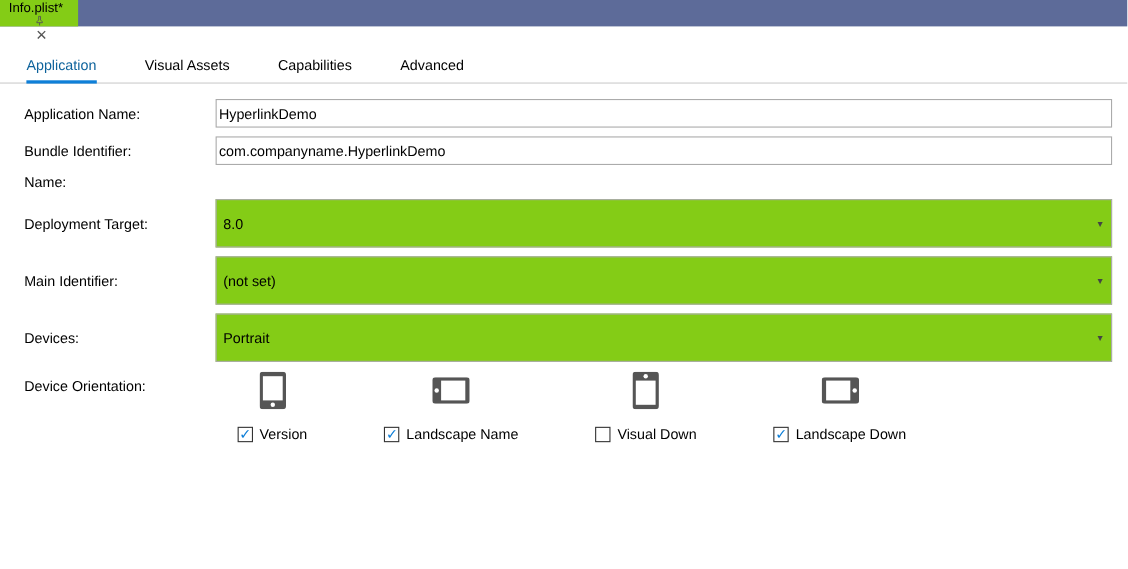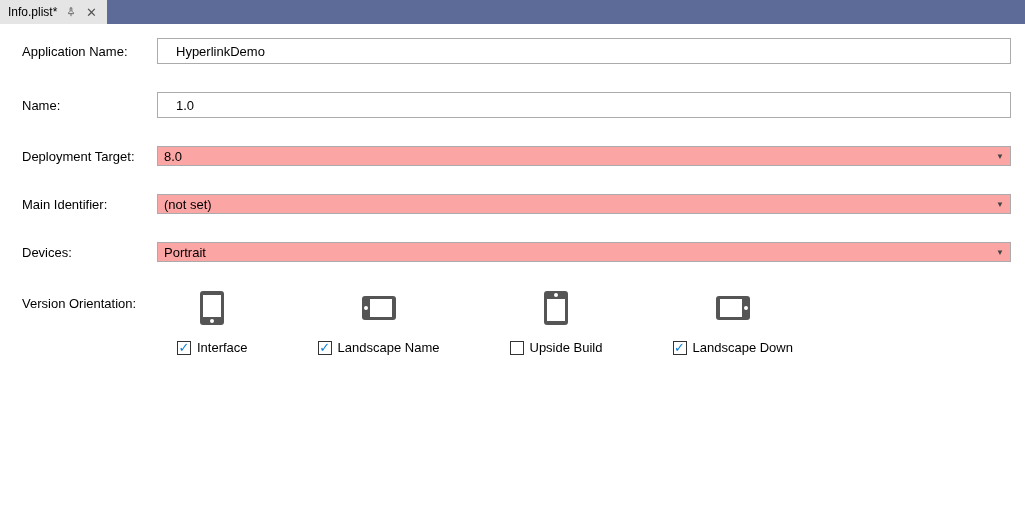--- a/index.html
+++ b/index.html
@@ -11,25 +11,26 @@
   width: 1025px;
 }
 .titlebar {
   height: 24px;
   background: #5d6b99;
   display: flex;
   align-items: stretch;
 }
 .tab {
   height: 24px;
-  background: #e5e5e5;
+  background: #84cc16;
   display: flex;
   align-items: center;
   padding: 0 8px;
   font-size: 12px;
+  flex-direction: column;
 }
 .tab-name { padding-right: 6px;}
 .tab-pin, .tab-close {
   width: 16px; height: 16px;
   display: flex; align-items: center; justify-content: center;
   font-size: 11px; color: #555;
   cursor: pointer;
 }
 .tab-close { margin-left: 4px; font-size: 13px;}
 .tab-pin svg { width: 10px; height: 10px; }
@@ -46,46 +47,47 @@
 }
 .tabs-row .nav-tab.active {
   color: #0e639c;
   border-bottom: 3px solid #0e7fd8;
   margin-bottom: -1px;
 }
 .form { padding: 14px 14px 0 22px; }
 .row {
   display: flex;
   align-items: center;
-  margin-bottom: 28px;
+  margin-bottom: 8px;
+  gap: 39px;
 }
 .row-label {
   width: 135px;
   flex-shrink: 0;
 }
 .row-field { flex: 1; }
 input.text {
   width: 100%;
   height: 26px;
-  padding: 2px 18px;
+  padding: 2px 2px;
   border: 1px solid #ababab;
   font-family: inherit;
   font-size: 13px;
   background: #fff;
 }
 .select {
   width: 100%;
-  height: 20px;
+  height: 44px;
   border: 1px solid #ababab;
   display: flex;
   align-items: center;
   justify-content: space-between;
   padding: 0 6px;
   cursor: pointer;
-  background: #fca5a5;
+  background: #84cc16;
 }
 .select .caret {
   font-size: 8px; color: #444;
 }
 .orient-row { align-items: flex-start; }
 .orient-options {
   display: flex;
   gap: 70px;
   padding-left: 20px;
 }
@@ -129,33 +131,42 @@
     <span class="tab-pin">
       <svg viewBox="0 0 12 12">
           <path d="M7 1 L7 5 L9 7 L9 8 L3 8 L3 7 L5 5 L5 1 Z M6 8 L6 11" stroke="#555" stroke-width="1" fill="none"></path>
         </svg>
     </span>
     <span class="tab-close">✕</span>
   </div>
 </div>
 
 <div class="content">
+  <div class="tabs-row">
+    <div class="nav-tab active"><span>Application</span></div>
+    <div class="nav-tab"><span>Visual Assets</span></div>
+    <div class="nav-tab"><span>Capabilities</span></div>
+    <div class="nav-tab"><span>Advanced</span></div>
+  </div>
 
   <div class="form">
 
     <div class="row">
       <div class="row-label">Application Name:</div>
       <div class="row-field"><input class="text" value="HyperlinkDemo" style=""></div>
     </div>
 
+    <div class="row">
+      <div class="row-label">Bundle Identifier:</div>
+      <div class="row-field"><input class="text" value="com.companyname.HyperlinkDemo" style=""></div>
+    </div>
 
 
     <div class="row">
       <div class="row-label">Name:</div>
-      <div class="row-field"><input class="text" value="1.0" style=""></div>
     </div>
 
     <div class="row">
       <div class="row-label">Deployment Target:</div>
       <div class="row-field">
         <div class="select">
           <span>8.0</span>
           <span class="caret">▼</span>
         </div>
       </div>
@@ -175,34 +186,34 @@
       <div class="row-label">Devices:</div>
       <div class="row-field">
         <div class="select">
           <span>Portrait</span>
           <span class="caret">▼</span>
         </div>
       </div>
     </div>
 
     <div class="row orient-row">
-      <div class="row-label" style="padding-top:6px">Version Orientation:</div>
+      <div class="row-label" style="padding-top:6px">Device Orientation:</div>
       <div class="orient-options">
 
         <div class="orient-col">
           <div class="orient-icon">
             <svg width="24" height="34" viewBox="0 0 24 34">
                 <rect x="0" y="0" width="24" height="34" rx="3" fill="#555"></rect>
                 <rect x="3" y="4" width="18" height="22" fill="#fff"></rect>
                 <circle cx="12" cy="30" r="2" fill="#fff"></circle>
               </svg>
           </div>
           <label class="chk-label">
             <span class="chk">✓</span>
-            <span>Interface</span>
+            <span>Version</span>
           </label>
         </div>
 
         <div class="orient-col">
           <div class="orient-icon">
             <svg width="34" height="24" viewBox="0 0 34 24">
                 <rect x="0" y="0" width="34" height="24" rx="3" fill="#555"></rect>
                 <rect x="8" y="3" width="22" height="18" fill="#fff"></rect>
                 <circle cx="4" cy="12" r="2" fill="#fff"></circle>
               </svg>
@@ -216,21 +227,21 @@
         <div class="orient-col">
           <div class="orient-icon">
             <svg width="24" height="34" viewBox="0 0 24 34">
                 <rect x="0" y="0" width="24" height="34" rx="3" fill="#555"></rect>
                 <rect x="3" y="8" width="18" height="22" fill="#fff"></rect>
                 <circle cx="12" cy="4" r="2" fill="#fff"></circle>
               </svg>
           </div>
           <label class="chk-label">
             <span class="chk unchecked">✓</span>
-            <span>Upside Build</span>
+            <span>Visual Down</span>
           </label>
         </div>
 
         <div class="orient-col">
           <div class="orient-icon">
             <svg width="34" height="24" viewBox="0 0 34 24">
                 <rect x="0" y="0" width="34" height="24" rx="3" fill="#555"></rect>
                 <rect x="4" y="3" width="22" height="18" fill="#fff"></rect>
                 <circle cx="30" cy="12" r="2" fill="#fff"></circle>
               </svg>

